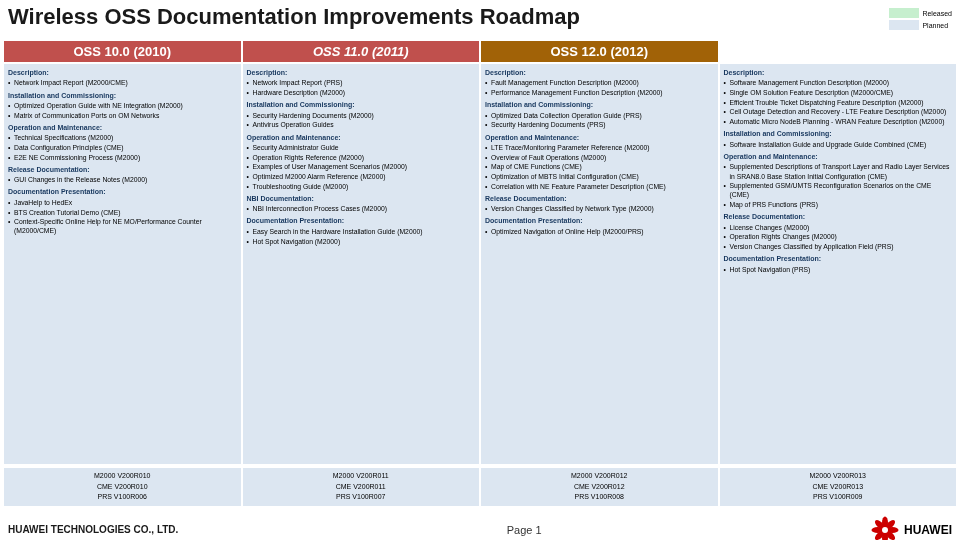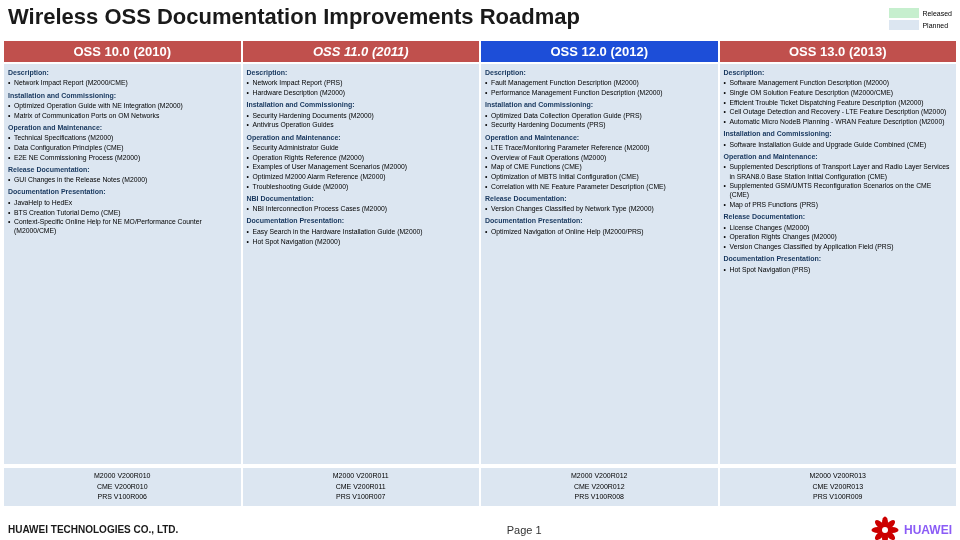--- a/index.html
+++ b/index.html
@@ -53,21 +53,21 @@
     }
     .col-header {
       text-align: center;
       padding: 3px 4px;
       font-weight: bold;
       font-size: 13px;
       color: #fff;
     }
     .col-header-oss10 { background: #c0504d; }
     .col-header-oss11 { background: #c0504d; font-style: italic; }
-    .col-header-oss12 { background: #1d4ed8; }
+    .col-header-oss12 { background: #a16207; }
     .col-header-oss13 { background: #c0504d; }
 
     
     .main-grid {
       display: grid;
       grid-template-columns: 1fr 1fr 1fr 1fr;
       gap: 2px;
       padding: 0 4px;
       height: 400px;
     }
@@ -139,21 +139,21 @@
       align-items: center;
       gap: 4px;
     }
     .huawei-flower {
       width: 30px;
       height: 30px;
     }
     .huawei-text {
       font-size: 12px;
       font-weight: bold;
-      color: #8b5cf6;
+      color: #000000;
     }
   </style>
 </head>
 <body>
 
 <div>
 
   <div class="header">
     <div class="header-title">Wireless OSS Documentation Improvements Roadmap</div>
     <div class="header-legend">
@@ -165,21 +165,20 @@
         <div class="legend-box legend-planned"></div>
         <span>Planned</span>
       </div>
     </div>
   </div>
 
   <div class="columns-header">
     <div class="col-header col-header-oss10">OSS 10.0 (2010)</div>
     <div class="col-header col-header-oss11">OSS 11.0 (2011)</div>
     <div class="col-header col-header-oss12">OSS 12.0 (2012)</div>
-    <div class="col-header col-header-oss13">OSS 13.0 (2013)</div>
   </div>
 
   <div class="main-grid" id="main-grid">
 
   <div class="col-content">
         <div class="section-title">Description:</div>
         <div class="bullet-item">Network Impact Report (M2000/CME)</div>
         <div class="section-title">Installation and Commissioning:</div>
         <div class="bullet-item">Optimized Operation Guide with NE Integration (M2000)</div>
         <div class="bullet-item">Matrix of Communication Ports on OM Networks</div>

